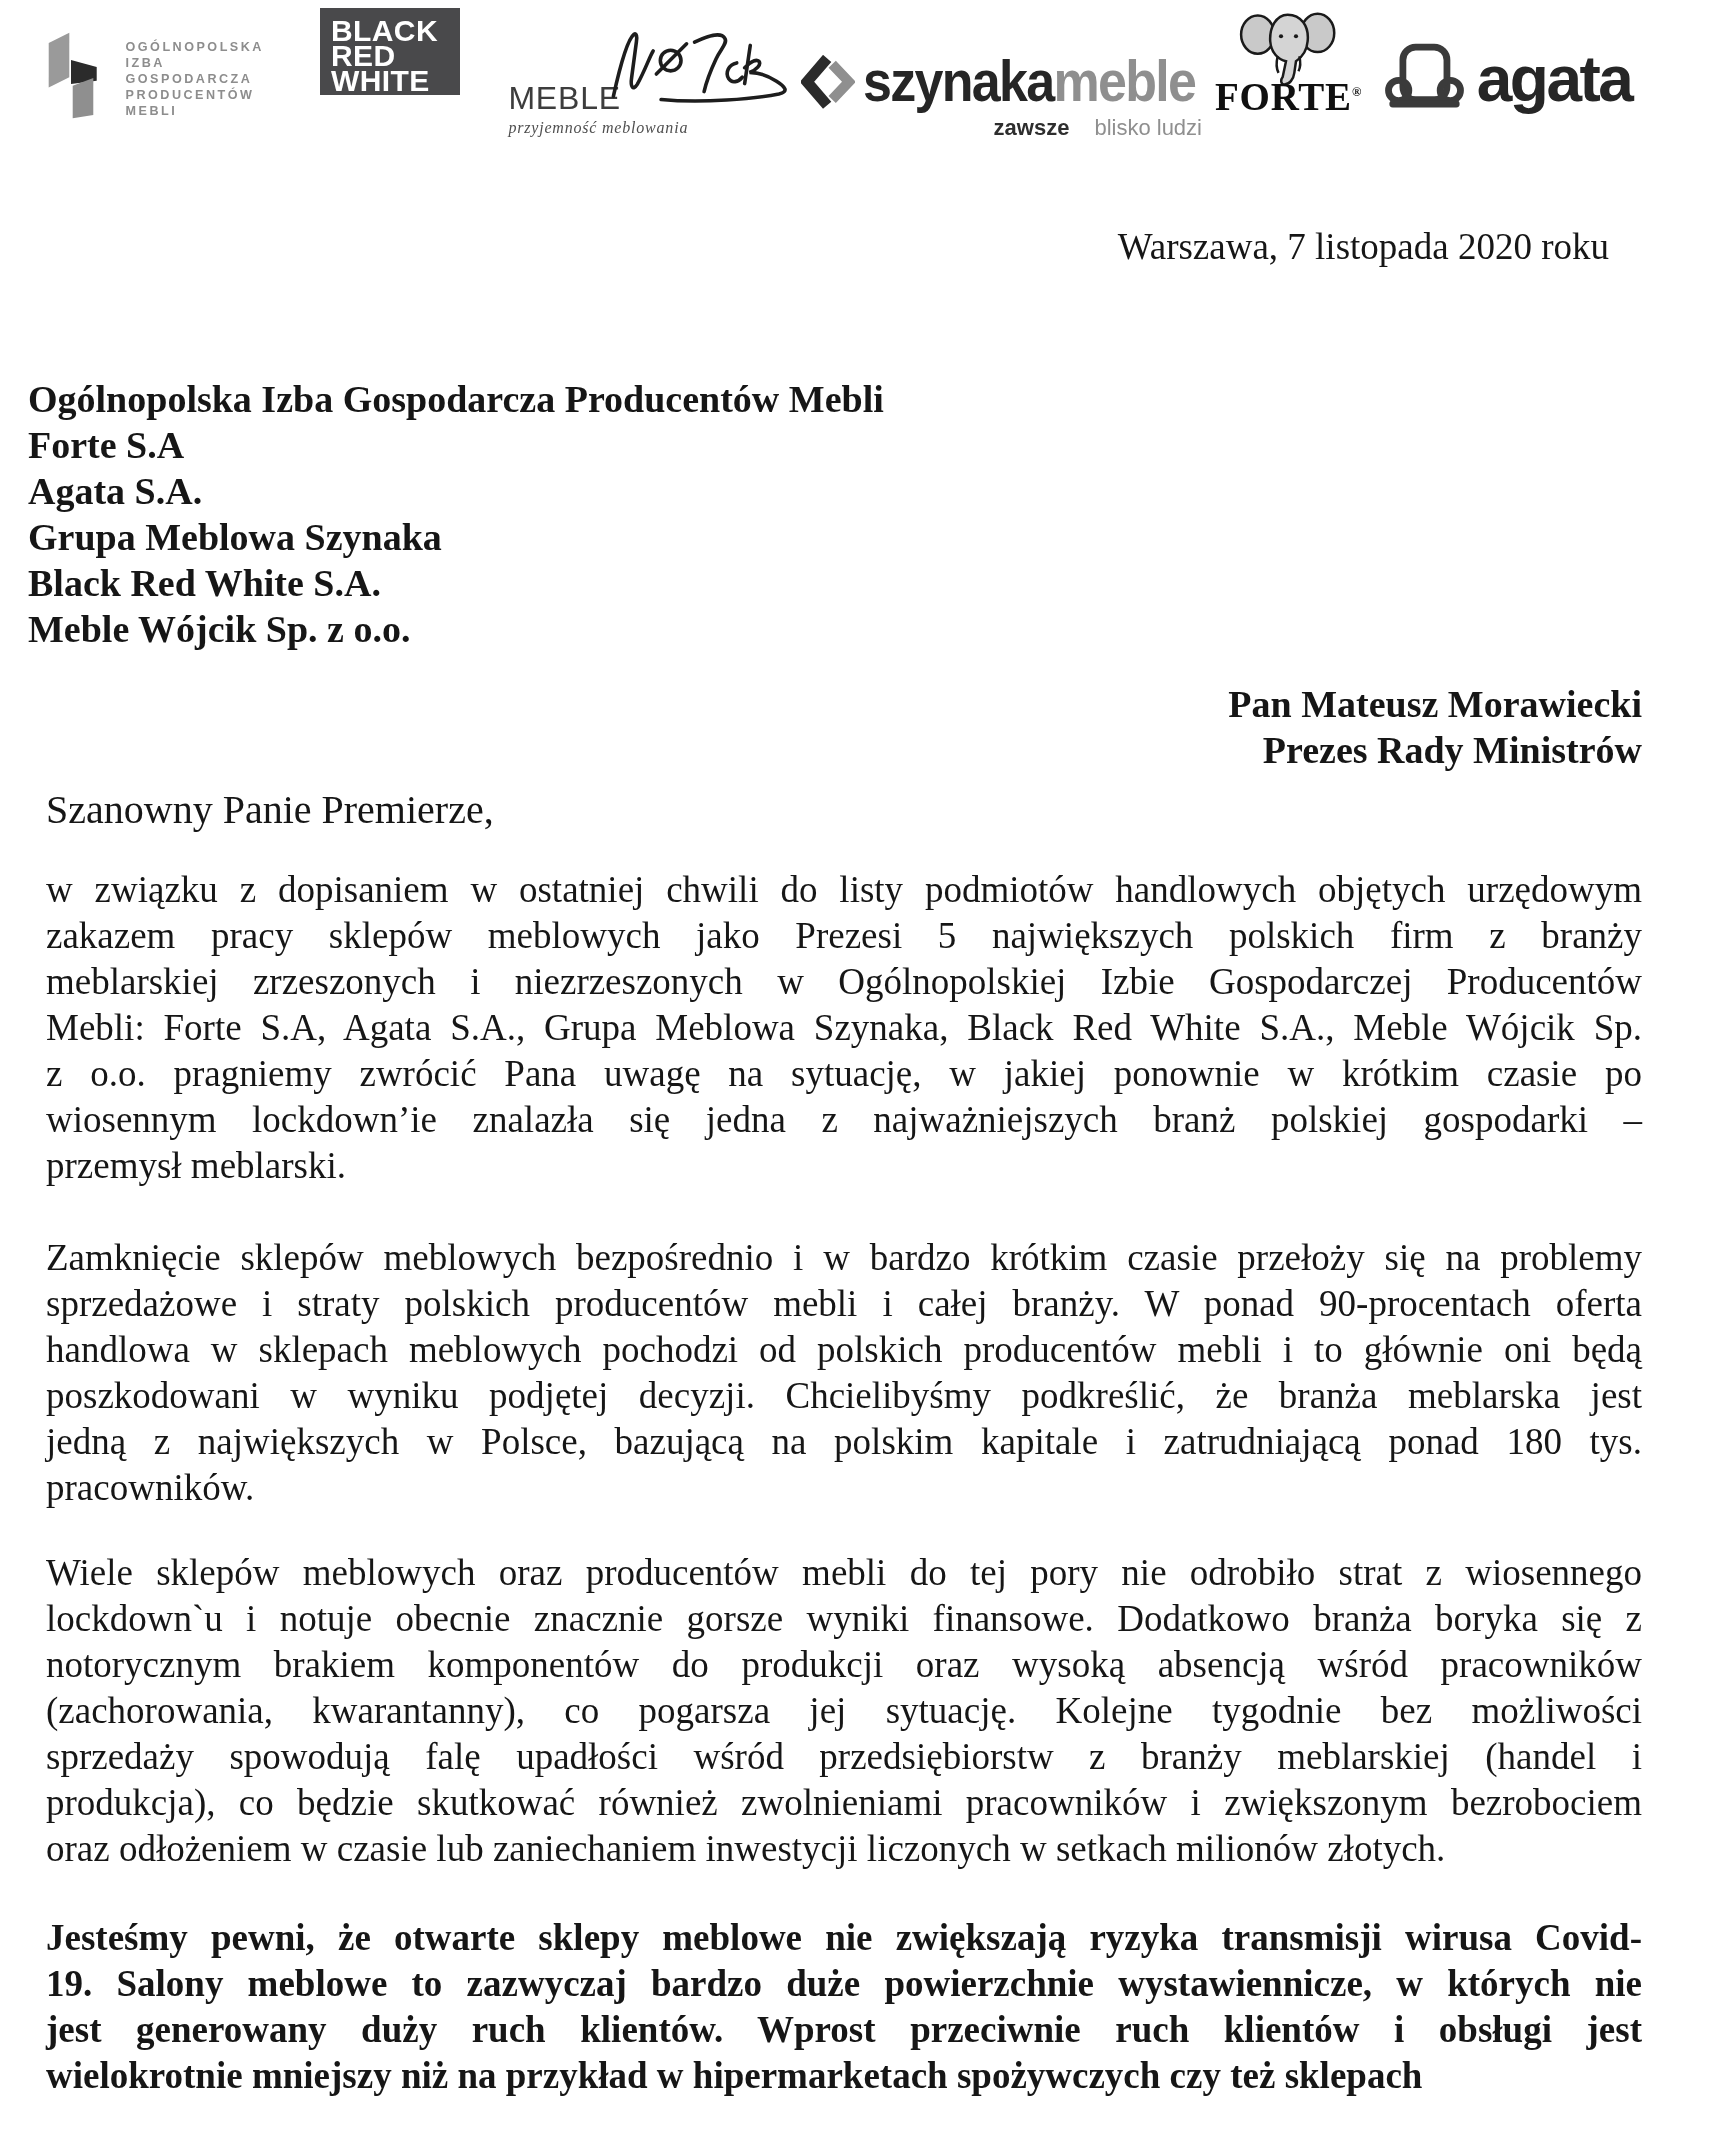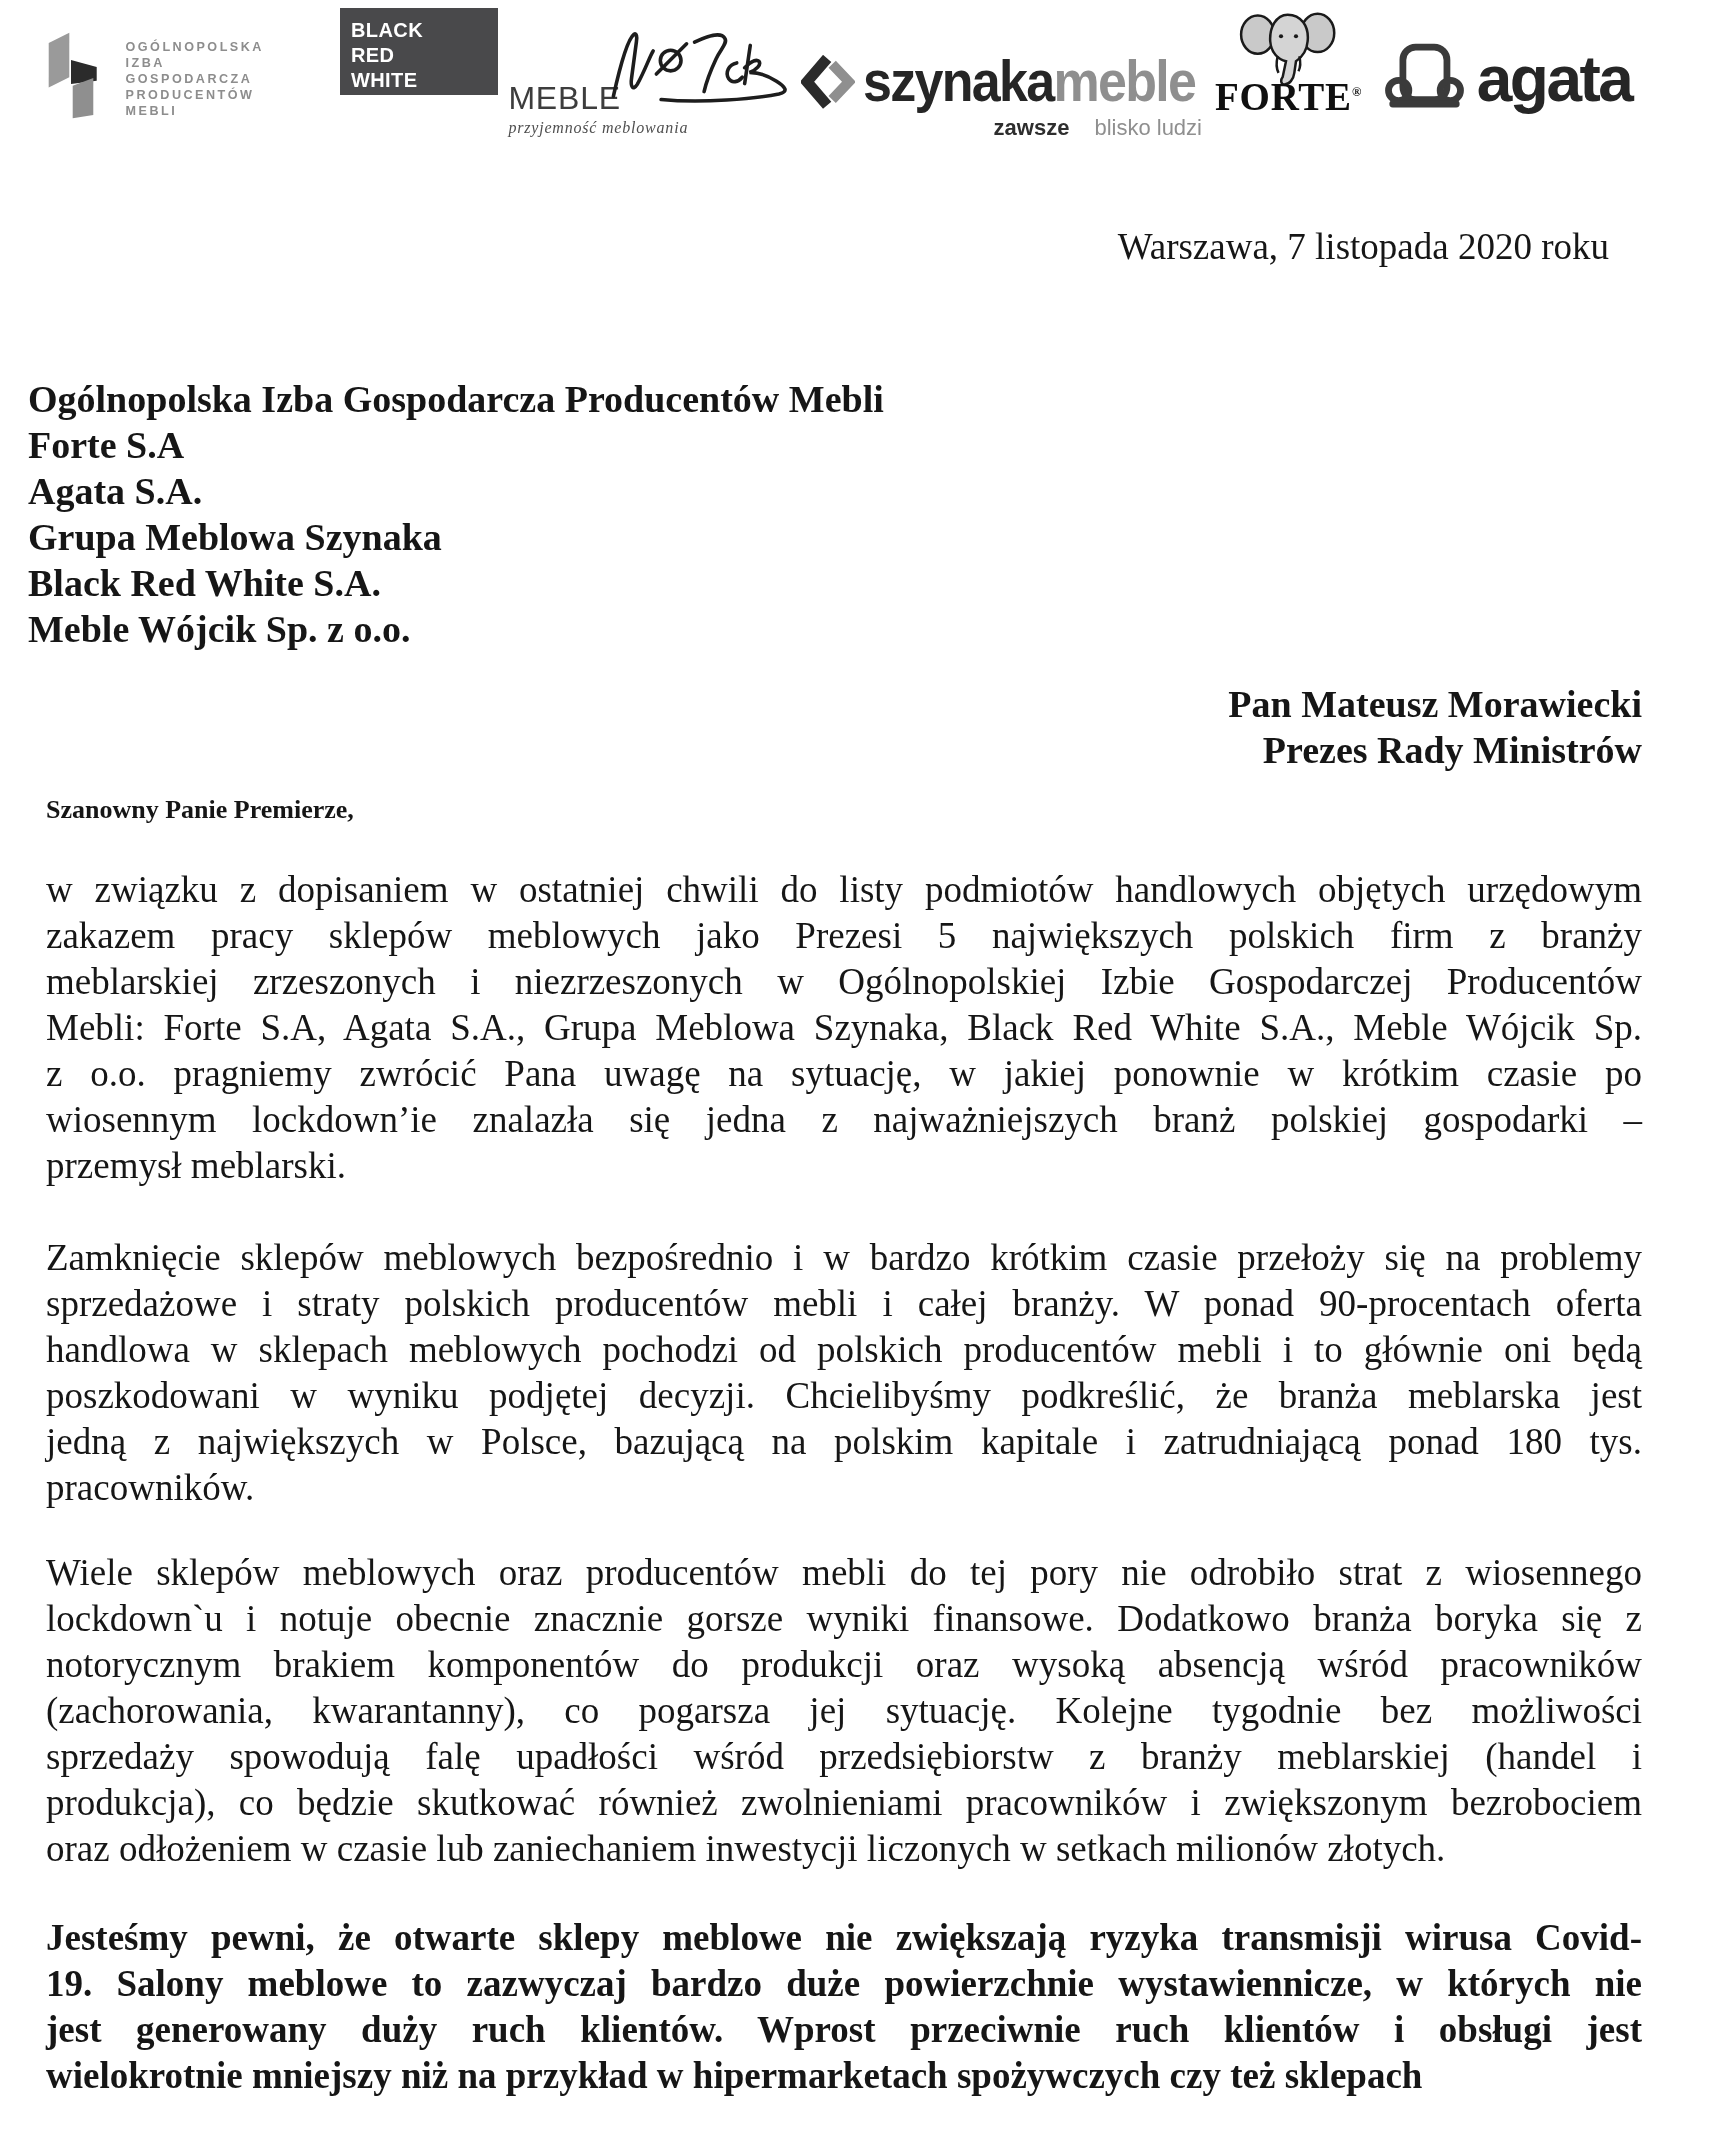--- a/index.html
+++ b/index.html
@@ -8,23 +8,23 @@
 
   
   .logos{position:absolute;left:0;top:8.4px;width:100%;height:138px;}
   .logo{position:absolute;}
 
   .oigpm{left:47px;top:13.4px;display:flex;align-items:flex-start;}
   .chair{width:60px;height:87px;margin-top:10px;flex:none;}
   .oigpm-text{margin:17px 0 0 18.5px;font-family:"Liberation Sans",sans-serif;font-size:12.6px;
               font-weight:700;letter-spacing:2.5px;line-height:16px;color:#8d8d8d;}
 
-  .brw{left:340px;top:0;width:158px;height:87px;background:#49494b;box-sizing:border-box;
+  .brw{left:320px;top:0;width:140px;height:87px;background:#49494b;box-sizing:border-box;
        padding:9.2px 0 0 11px;font-family:"Liberation Sans",sans-serif;font-weight:700;
-       font-size:20px;line-height:25px;color:#ffffff;letter-spacing:0.4px;}
+       font-size:30px;line-height:25px;color:#ffffff;letter-spacing:0.4px;}
 
   .wojcik{left:505px;top:5px;width:294px;height:130px;}
   .meble{position:absolute;left:3.4px;top:67px;font-family:"Liberation Sans",sans-serif;
          font-size:32px;color:#3d3d3d;letter-spacing:0.8px;}
   .sig{position:absolute;left:102px;top:1.7px;width:191px;height:99px;}
   .wtag{position:absolute;left:3.4px;top:106px;font-style:italic;font-size:16px;color:#4f4f4f;
         letter-spacing:0.8px;font-family:"Liberation Serif",serif;}
 
   .szynaka{left:801px;top:40px;width:401px;height:94px;}
   .sz-icon{position:absolute;left:0;top:6.7px;width:54px;height:57px;}
@@ -48,21 +48,21 @@
   .armchair{width:81px;height:72px;flex:none;}
   .agata-text{margin-left:11.7px;font-family:"Liberation Sans",sans-serif;font-weight:700;
               font-size:64px;letter-spacing:-2.5px;color:#262626;line-height:72px;}
 
   
   .date{position:absolute;top:225px;right:107px;font-size:37px;}
   .senders{position:absolute;left:28px;top:376px;font-weight:700;font-size:38px;}
   .senders .line{line-height:46px;}
   .addressee{position:absolute;right:74px;top:681px;font-weight:700;font-size:38px;text-align:right;margin-left:10px;}
   .addressee .line{line-height:46px;}
-  .salutation{position:absolute;left:46px;top:787px;font-weight:700;font-size:26px;line-height:46px;}
+  .salutation{position:absolute;left:46px;top:787px;font-weight:400;font-size:40px;line-height:46px;}
 
   .para{position:absolute;left:46px;width:1596px;font-size:37px;}
   .para .line{line-height:46px;text-align:justify;text-align-last:justify;}
   .para .line.last{text-align-last:left;}
   .p1{top:867px;} .p2{top:1235px;} .p3{top:1550px;} .p4{top:1915px;font-weight:700;}
 </style>
 </head>
 <body>
 
 <div class="page">

